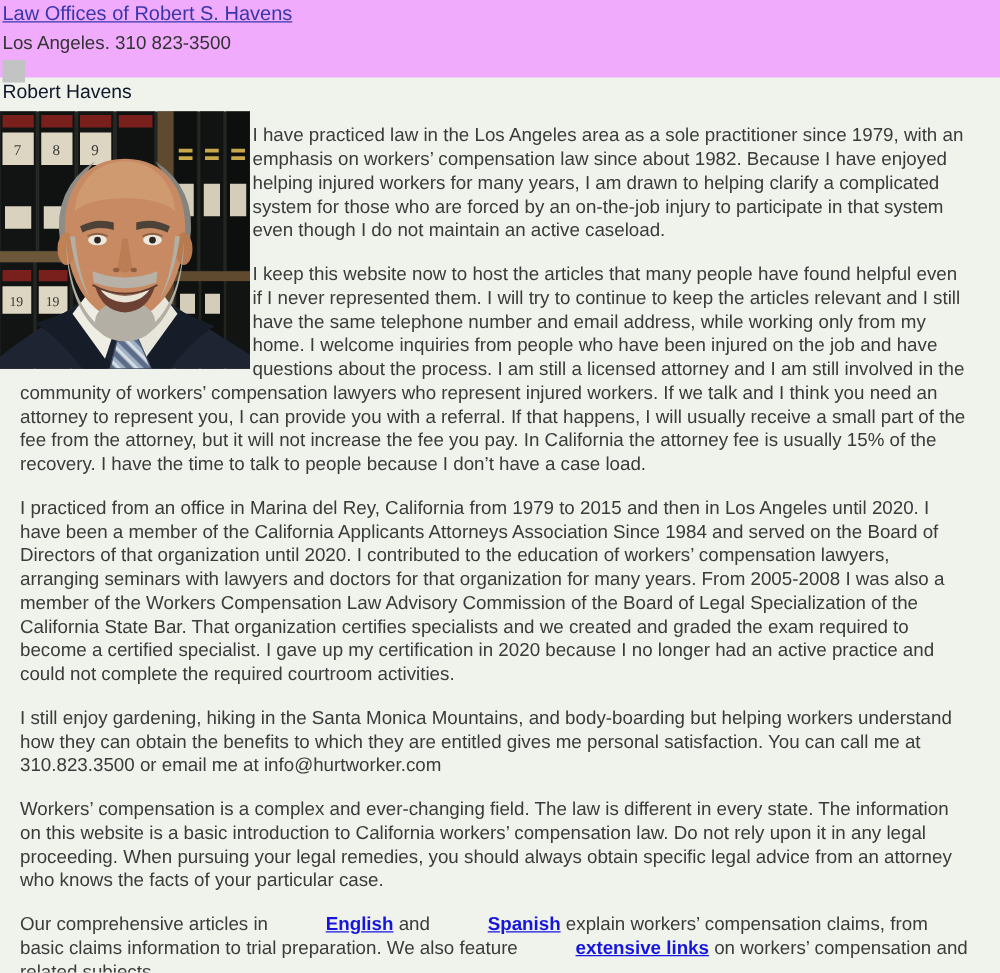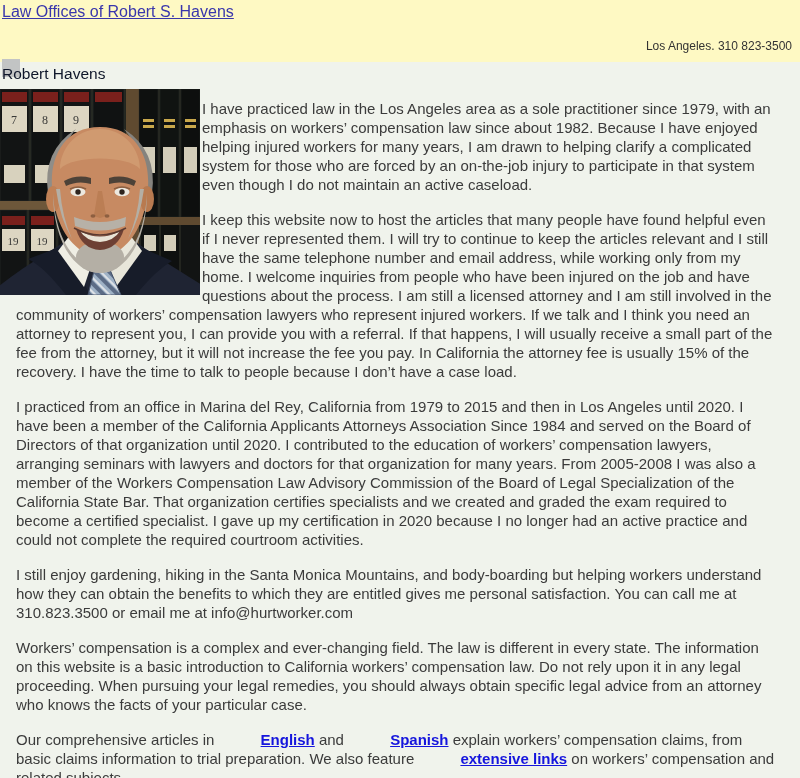--- a/index.html
+++ b/index.html
@@ -5,38 +5,37 @@
   * { box-sizing: border-box; }
   html, body { margin: 0; padding: 0; }
   body {
     width: 800px; height: 778px;
     background: #f0f3ec;
     font-family: "Liberation Sans", sans-serif;
     color: #3b3b3b;
     overflow: hidden;
   }
   .header {
-    background: #fef9c3;
+    background: #f0abfc;
     padding: 2px 8px 2px 2px;
     height: 62px;
   }
   .site-link {
     display: inline-block;
     color: #3936ac;
     font-size: 16px;
     line-height: 20px;
     text-decoration: underline;
     cursor: pointer;
   }
   .subtitle {
-    font-size: 12px;
+    font-size: 15px;
     line-height: 20px;
     color: #333;
-    margin-top: 14px;
-    text-align: right;
+    margin-top: 3px;
   }
   .img-placeholder {
     width: 18px; height: 18px;
     background: #c2c4c4;
     margin-top: 3px;
   }
   .main { padding: 0 8px 0 0; }
   .page-title {
     font-size: 15.5px;
     line-height: 18px;

